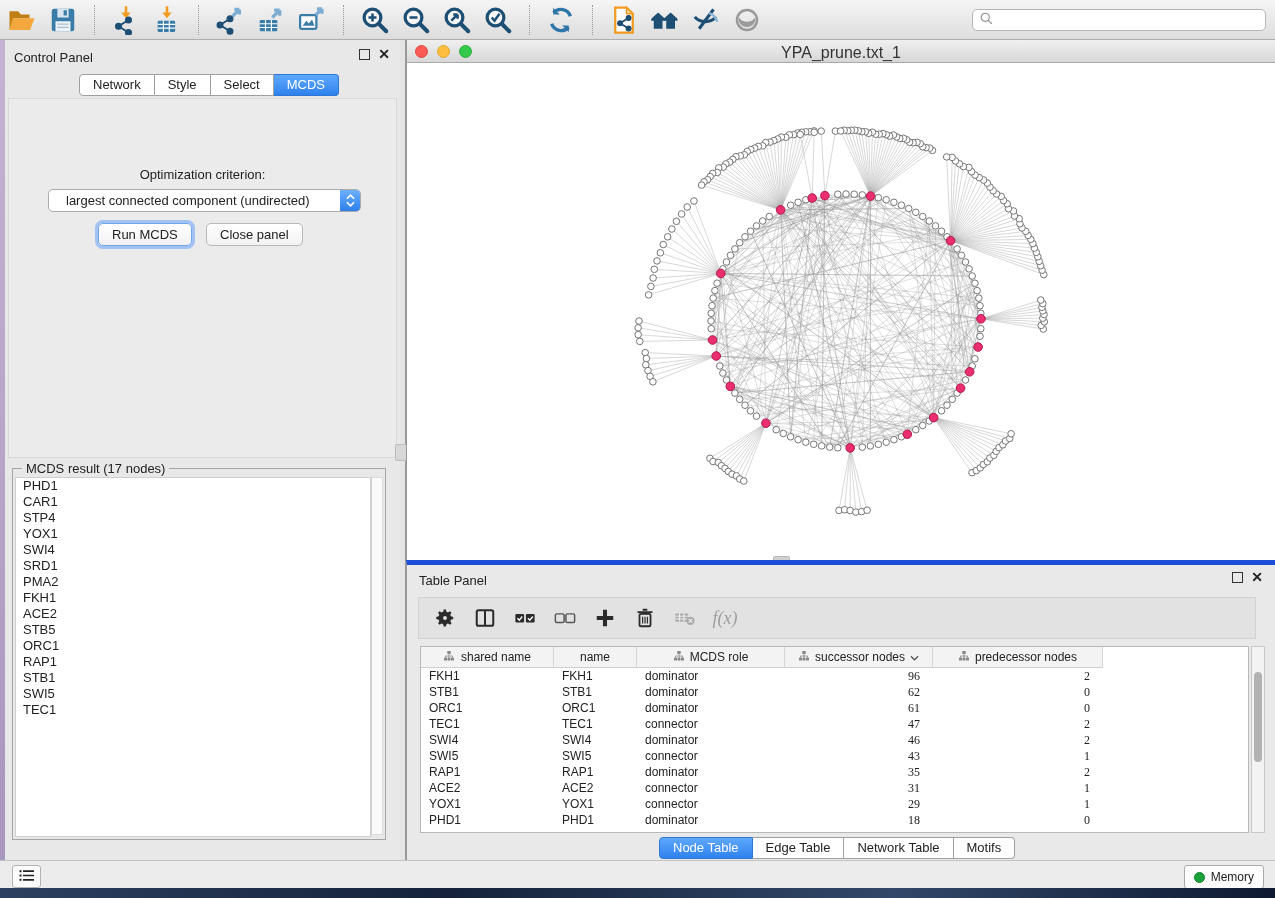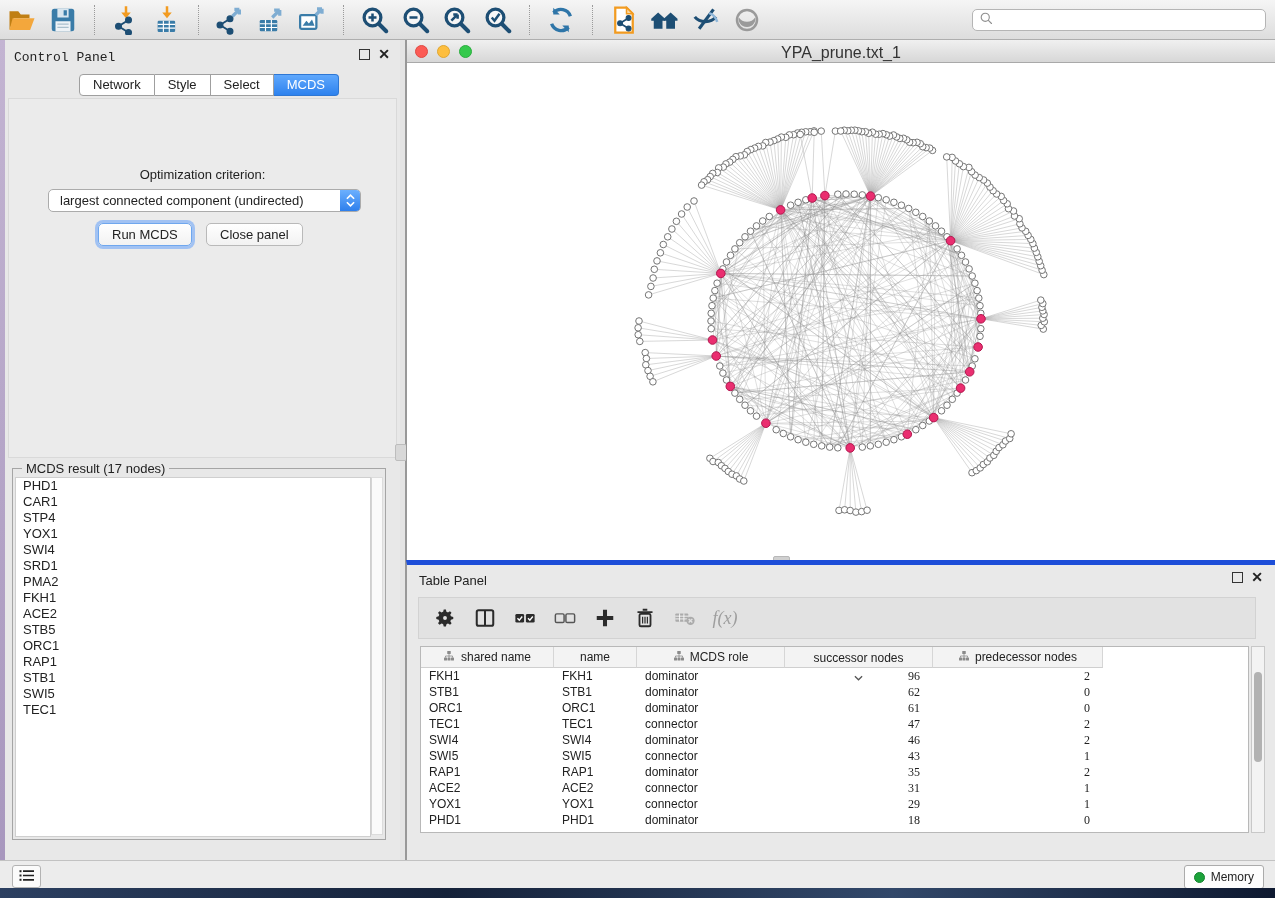--- a/index.html
+++ b/index.html
@@ -16,36 +16,36 @@
     border:1px solid #b5b5b5;border-radius:5px;display:flex;align-items:center;box-sizing:border-box;padding-left:6px;}
   .search-wrap input{border:none;outline:none;flex:1;height:18px;font-size:12px;background:transparent;
     font-family:"Liberation Sans",sans-serif;}
   
   .left-strip{position:absolute;left:0;top:40px;width:5px;height:848px;
     background:linear-gradient(#c3b4d2,#a796bd);}
   .wallpaper-bottom{position:absolute;left:0;top:888px;width:1275px;height:10px;
     background:linear-gradient(90deg,#2c4061,#15223a 35%,#32486a 70%,#0e1930);}
   
   .control-panel{position:absolute;left:5px;top:40px;width:395px;height:820px;background:#e8e8e8;}
-  .cp-title{position:absolute;left:9px;top:10px;font-size:13px;color:#222;font-family:Liberation Mono, monospace;}
+  .cp-title{position:absolute;left:9px;top:10px;font-size:13px;color:#222;}
   .panel-btns{position:absolute;right:10px;top:9px;display:flex;gap:8px;align-items:center;}
   .float-btn{width:11px;height:11px;border:1.6px solid #333;background:transparent;box-sizing:border-box;}
   .close-btn{font-size:14px;font-weight:bold;color:#222;line-height:11px;}
   .cp-tabs{position:absolute;left:74px;top:34px;display:flex;}
   .tabseg{height:20px;line-height:20px;padding:0 13px;font-size:13px;background:#fff;
     border:1px solid #9f9f9f;border-left:none;color:#222;}
   .tabseg:first-child{border-left:1px solid #9f9f9f;border-radius:4px 0 0 4px;}
   .tabseg:last-child{border-radius:0 4px 4px 0;}
   .tabseg.sel{background:linear-gradient(#5fa8fd,#2e82ee);color:#fff;border-color:#2e77d4;}
   .cp-inner{position:absolute;left:3px;top:58px;width:387px;height:358px;background:#ebebeb;
     border:1px solid #d9d9d9;}
   .opt-label{position:absolute;left:0;top:68px;width:100%;text-align:center;font-size:13px;}
   .dropdown{position:absolute;left:39px;top:90px;width:313px;height:23px;background:#fff;
     border:1px solid #ababab;border-radius:5px;display:flex;align-items:center;box-sizing:border-box;}
-  .dropdown .dd-text{flex:1;font-size:13px;padding-left:11px;white-space:nowrap;}
+  .dropdown .dd-text{flex:1;font-size:13px;padding-left:17px;white-space:nowrap;}
   .dd-stepper{width:20px;height:21px;background:linear-gradient(#6cb0fe,#2e7fec);border-radius:0 4px 4px 0;
     display:flex;flex-direction:column;align-items:center;justify-content:center;gap:1px;}
   .dd-stepper svg{display:block;}
   .btn{height:23px;background:linear-gradient(#ffffff,#f2f2f2);border:1px solid #b9b9b9;border-radius:5px;
     font-size:13px;display:inline-flex;align-items:center;justify-content:center;padding:0 13px;box-sizing:border-box;}
   #run-btn{position:absolute;left:89px;top:124px;box-shadow:0 0 0 3px rgba(100,160,250,.55);border-color:#6fa7ee;}
   #closep-btn{position:absolute;left:197px;top:124px;}
   .result-group{position:absolute;left:7px;top:428px;width:372px;height:370px;border:1px solid #a5a5a5;}
   .result-legend{position:absolute;left:9px;top:-8px;background:#e8e8e8;padding:0 4px;font-size:13px;}
   .result-list{position:absolute;left:2px;top:8px;width:354px;height:358px;background:#fff;
@@ -1113,21 +1113,21 @@
                 <g fill="#8a8a8a">
                   <rect x="8.5" y="2" width="7" height="6" rx="1"></rect>
                   <rect x="2" y="15" width="6" height="6" rx="1"></rect>
                   <rect x="9" y="15" width="6" height="6" rx="1"></rect>
                   <rect x="16" y="15" width="6" height="6" rx="1"></rect>
                 </g>
                 <path d="M12 8v4M5 15v-3h14v3M12 12v3" stroke="#8a8a8a" fill="none" stroke-width="1.6"></path>
               </svg></span>
             <span>MCDS role</span>
           </div>
-          <div class="th" style="width: 148px; flex-direction: column;">
+          <div class="th" style="width: 148px;">
             <span><svg width="12" height="12" viewBox="0 0 24 24">
                 <g fill="#8a8a8a">
                   <rect x="8.5" y="2" width="7" height="6" rx="1"></rect>
                   <rect x="2" y="15" width="6" height="6" rx="1"></rect>
                   <rect x="9" y="15" width="6" height="6" rx="1"></rect>
                   <rect x="16" y="15" width="6" height="6" rx="1"></rect>
                 </g>
                 <path d="M12 8v4M5 15v-3h14v3M12 12v3" stroke="#8a8a8a" fill="none" stroke-width="1.6"></path>
               </svg></span>
             <span>successor nodes</span>
@@ -1217,20 +1217,26 @@
             <div class="td" style="width: 83px;">PHD1</div>
             <div class="td" style="width: 148px;">dominator</div>
             <div class="td num" style="width: 148px;">18</div>
             <div class="td num" style="width: 170px;">0</div>
           </div>
         </div>
     </div>
     <div class="tbl-scroll">
       <div class="tbl-thumb"></div>
     </div>
+    <div class="cp-tabs tp-tabs" id="tp-tabs">
+        <div class="tabseg sel">Node Table</div>
+        <div class="tabseg">Edge Table</div>
+        <div class="tabseg">Network Table</div>
+        <div class="tabseg">Motifs</div>
+      </div>
   </div>
 
   <div class="status-bar">
     <div class="list-btn">
       <span>
         <svg width="16" height="13" viewBox="0 0 16 13">
             <g stroke="#222" stroke-width="1.7">
               <path d="M4 2.2h11M4 6.5h11M4 10.8h11"></path>
             </g>
             <g fill="#222">

